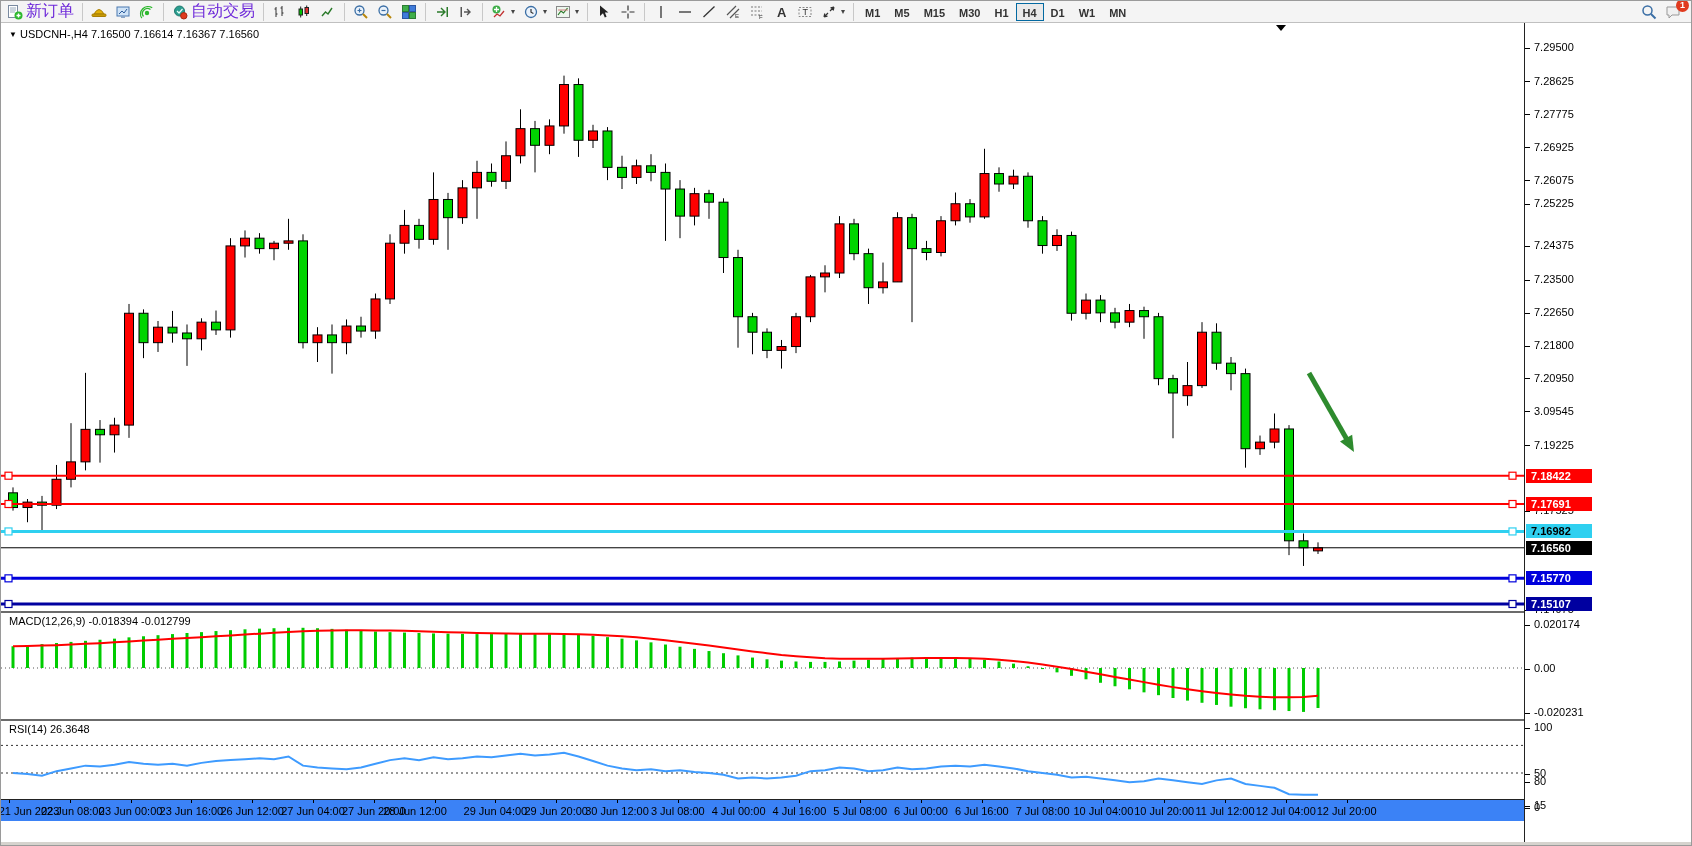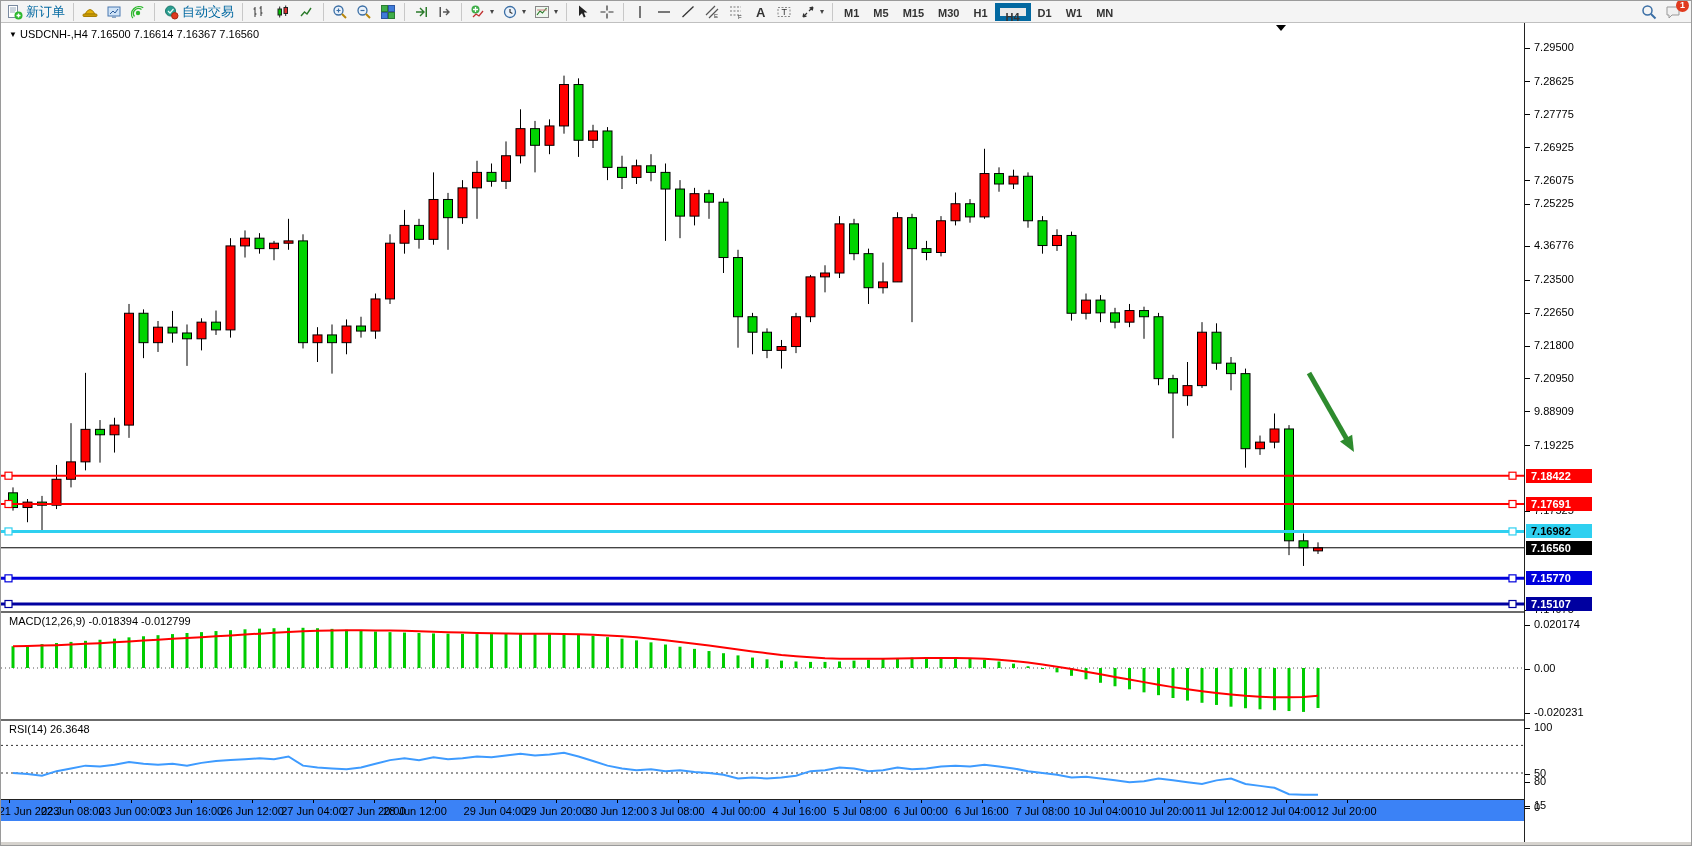--- a/index.html
+++ b/index.html
@@ -5,26 +5,26 @@
   html,body{margin:0;padding:0;background:#d6d3ce;}
   *{box-sizing:border-box;}
   .window{position:relative;width:1692px;height:846px;background:#fff;
     font-family:"Liberation Sans",sans-serif;border:1px solid #9a9a9a;overflow:hidden;}
   
   .toolbar{position:absolute;left:0;top:0;width:1692px;height:22px;background:#f4f4f4;
     border-bottom:1px solid #c0c0c0;display:flex;align-items:center;padding:0 2px;}
   .tbtn{display:flex;align-items:center;gap:3px;height:20px;padding:1px 3px;border:1px solid transparent;
     border-radius:2px;cursor:default;flex:0 0 auto;}
   .tbtn svg{display:block;}
-  .tbtn .lbl{font-size:13px;color:#0369a1;white-space:nowrap;}
+  .tbtn .lbl{font-size:16px;color:#6d28d9;white-space:nowrap;}
   .tbtn .caret{font-size:8px;color:#444;margin-left:1px;}
   .tsep{width:1px;height:18px;background:#c8c8c8;margin:0 4px;flex:0 0 auto;}
   .tf{font-size:11px;font-weight:bold;color:#333;padding:2px 6px;height:18px;line-height:14px;
     border:1px solid transparent;flex:0 0 auto;}
-  .tf.active{background:#e9e9e9;border:5px solid #0369a1;}
+  .tf.active{background:#e9e9e9;border:1px solid #0369a1;}
   .tool-right{margin-left:auto;display:flex;align-items:center;}
   .badge{position:absolute;right:-5px;top:-4px;width:13px;height:13px;border-radius:50%;
     background:#e03a1e;color:#fff;font-size:9px;font-weight:bold;text-align:center;line-height:13px;}
   
   .chart{position:absolute;left:0;top:22px;width:1488px;height:819px;background:#fff;}
   .pane{position:absolute;left:0;background:#fff;}
   .axis-strip{position:absolute;left:1523px;top:0;width:169px;height:819px;background:#fff;
     border-left:1px solid #222;}
   .ptick{position:absolute;left:0;height:14px;font-size:11px;color:#000;line-height:14px;white-space:nowrap;}
   .ptick .dash{display:inline-block;width:5px;height:1px;background:#000;vertical-align:middle;margin-right:4px;}
@@ -610,26 +610,26 @@
         <div class="t-tick" style="left: 1345.6px;"></div>
         <div class="t-lbl" style="left: 1345.6px;">12 Jul 20:00</div>
       </div>
     <div class="axis-strip" id="priceAxis">
         <div class="ptick" style="top: 17px;"><span class="dash"></span><span>7.29500</span></div>
         <div class="ptick" style="top: 50.8622px;"><span class="dash"></span><span>7.28625</span></div>
         <div class="ptick" style="top: 83.757px;"><span class="dash"></span><span>7.27775</span></div>
         <div class="ptick" style="top: 116.652px;"><span class="dash"></span><span>7.26925</span></div>
         <div class="ptick" style="top: 149.546px;"><span class="dash"></span><span>7.26075</span></div>
         <div class="ptick" style="top: 173px;"><span class="dash"></span><span>7.25225</span></div>
-        <div class="ptick" style="top: 215.336px;"><span class="dash"></span><span>4.36776</span></div>
+        <div class="ptick" style="top: 215.336px;"><span class="dash"></span><span>7.24375</span></div>
         <div class="ptick" style="top: 249.198px;"><span class="dash"></span><span>7.23500</span></div>
         <div class="ptick" style="top: 282.093px;"><span class="dash"></span><span>7.22650</span></div>
         <div class="ptick" style="top: 314.988px;"><span class="dash"></span><span>7.21800</span></div>
         <div class="ptick" style="top: 347.882px;"><span class="dash"></span><span>7.20950</span></div>
-        <div class="ptick" style="top: 380.777px;"><span class="dash"></span><span>9.88909</span></div>
+        <div class="ptick" style="top: 380.777px;"><span class="dash"></span><span>3.09545</span></div>
         <div class="ptick" style="top: 414.639px;"><span class="dash"></span><span>7.19225</span></div>
         <div class="ptick" style="top: 480.429px;"><span class="dash"></span><span>7.17525</span></div>
         <div class="ptick" style="top: 579.113px;"><span class="dash"></span><span>7.14975</span></div>
         <div class="ptick" style="top: 594.143px;"><span class="dash"></span><span>0.020174</span></div>
         <div class="ptick" style="top: 638px;"><span class="dash"></span><span>0.00</span></div>
         <div class="ptick" style="top: 681.98px;"><span class="dash"></span><span>-0.020231</span></div>
         <div class="ptick" style="top: 697px;"><span class="dash"></span><span>100</span></div>
         <div class="ptick" style="top: 751px;"><span class="dash"></span><span>80</span></div>
         <div class="ptick" style="top: 743px;"><span class="dash"></span><span>50</span></div>
         <div class="ptick" style="top: 775.2px;"><span class="dash"></span><span>15</span></div>

